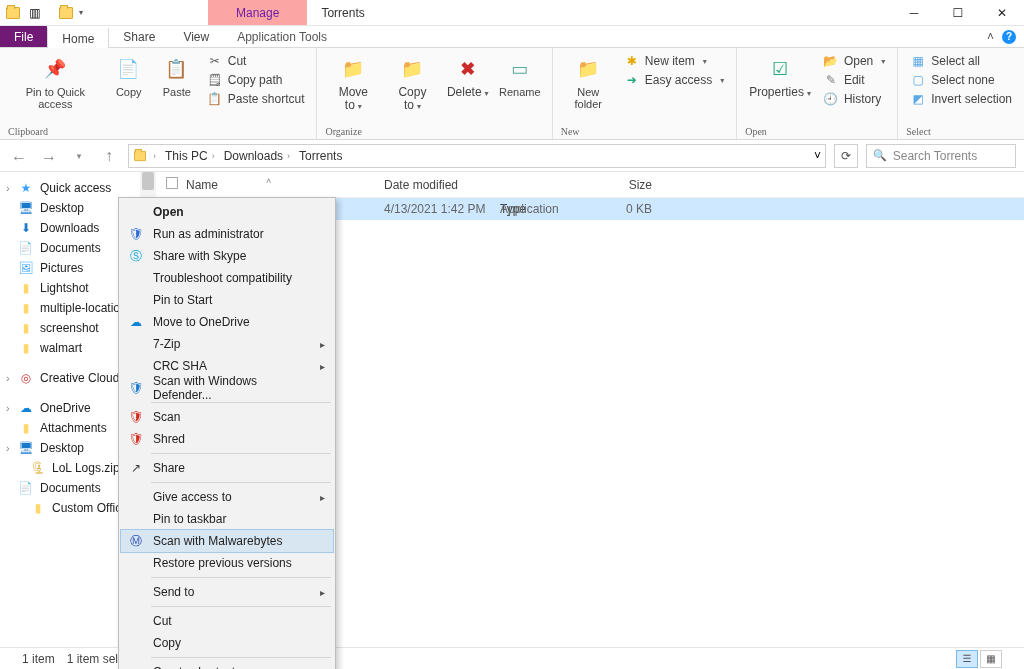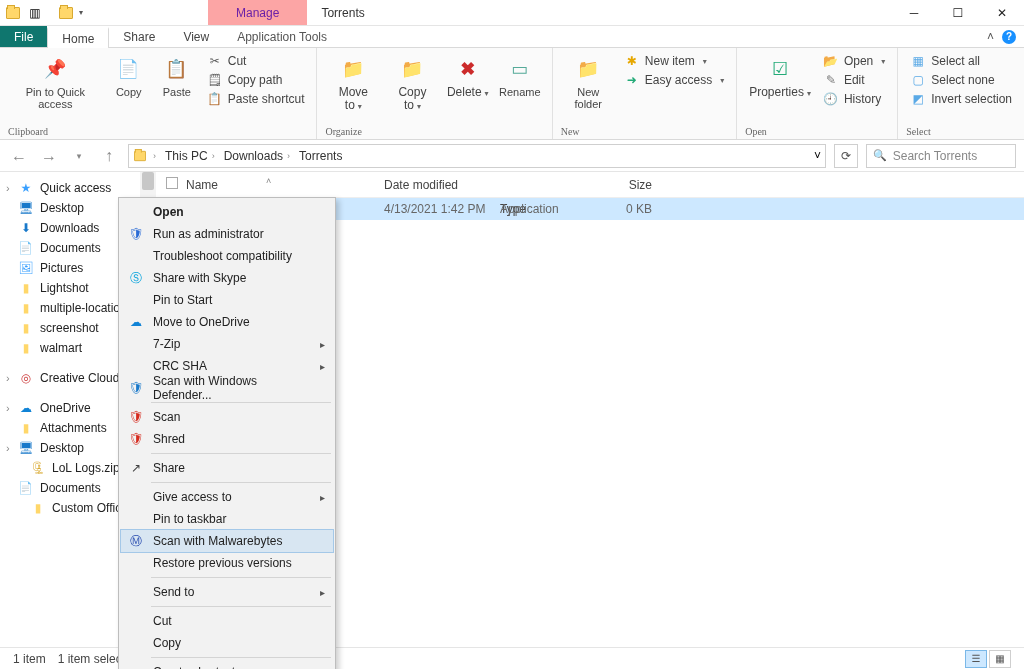--- a/index.html
+++ b/index.html
@@ -15,21 +15,21 @@
 .titlebar .down-caret { font-size: 8px; color: #555; }
 .titlebar .manage { background: #fca5a5; color: #6b21a8; padding: 2px 28px; margin-left: 112px; display: flex; align-items: center; }
 .titlebar .wintitle { padding: 0 14px; display: flex; align-items: center; color: #333; }
 .titlebar .spacer { flex: 1; }
 .titlebar .ctrls { display: flex; }
 .titlebar .ctrl { width: 44px; display: flex; align-items: center; justify-content: center; color: #222; }
 
 
 .tabs { height: 22px; display: flex; align-items: stretch; border-bottom: 1px solid #d9d9d9; }
 .tab { padding: 0 14px; display: flex; align-items: center; color: #444; }
-.tab.file { background: #0f766e; color: #fff; }
+.tab.file { background: #701a75; color: #fff; }
 .tab.home { border-top: 2px solid #fff; border-left: 1px solid #d9d9d9; border-right: 1px solid #d9d9d9; background: #fff; position: relative; top: 1px; }
 .tab.app { color: #555; text-align: right; }
 .tabs .rspacer { flex: 1; }
 .tabs .rr { padding: 0 8px; display: flex; align-items: center; gap: 8px; color: #555; }
 .help-ico { width: 14px; height: 14px; border-radius: 50%; background: #1890ff; color: #fff; display: flex; align-items: center; justify-content: center; font-size: 10px; font-weight: bold; }
 
 
 .ribbon { height: 92px; background: #fafafa; display: flex; border-bottom: 1px solid #d9d9d9; }
 .group { border-right: 1px solid #e1e1e1; padding: 4px 8px 2px; display: flex; flex-direction: column; }
 .group .body { flex: 1; display: flex; align-items: flex-start; gap: 4px; }
@@ -108,21 +108,21 @@
 .filerow .fico { width:16px; height:16px; margin-right:4px; display:flex;align-items:center;justify-content:center;font-size:11px;}
 .fi-exe::before{content:"▦"; color:#2a6;}
 .filerow .fname { width: 178px; color:#222; }
 .filerow .fdate { width: 116px; color:#666; }
 .filerow .ftype { width: 98px; color:#666; }
 .filerow .fsize { width: 60px; color:#666; text-align:right; padding-right:6px;}
 .vsbar { position:absolute; left:-16px; top:0; width:16px; height:100%; background:#f3f3f3;}
 .vthumb { position:absolute; top:0; left:2px; width:12px; height:18px; background:#c7c7c7; border-radius:2px;}
 
 
-.status { height: 22px; border-top: 1px solid #e5e5e5; display:flex; align-items:center; padding:0 13px; color:#444; font-size:12px;}
+.status { height: 22px; border-top: 1px solid #e5e5e5; display:flex; align-items:center; padding:0 22px; color:#444; font-size:12px;}
 .status .sp { flex:1;}
 .viewbtn { width:22px; height:18px; border:1px solid #cfcfcf; margin-left:2px; display:flex; align-items:center; justify-content:center; font-size:10px; color:#555;}
 .viewbtn.active { background:#cde8ff; border-color:#7ab8e8;}
 
 
 .ctxmenu { position: absolute; left: 118px; top: 197px; width: 218px; background: #f2f2f2; border: 1px solid #bdbdbd; box-shadow: 3px 3px 6px rgba(0,0,0,0.2); padding: 3px 2px;}
 .ctxitem { height: 22px; display:flex; align-items:center; padding:0 24px 0 32px; position:relative; color:#222;}
 .ctxitem.bold { font-weight: bold; }
 .ctxitem .cico { position:absolute; left:6px; width:18px; height:18px; display:flex; align-items:center; justify-content:center; font-size:12px;}
 .ctxitem .arrow { position:absolute; right:8px; font-size:10px; color:#555;}
@@ -438,25 +438,25 @@
 
 <div class="ctxmenu">
   <div class="ctxitem bold">
       <span>Open</span>
     </div>
   <div class="ctxitem">
       <span class="cico ci-shield"></span>
       <span>Run as administrator</span>
     </div>
   <div class="ctxitem">
-      <span>Troubleshoot compatibility</span>
-    </div>
-  <div class="ctxitem">
       <span class="cico ci-skype"></span>
       <span>Share with Skype</span>
+    </div>
+  <div class="ctxitem">
+      <span>Troubleshoot compatibility</span>
     </div>
   <div class="ctxitem">
       <span>Pin to Start</span>
     </div>
   <div class="ctxitem">
       <span class="cico ci-od"></span>
       <span>Move to OneDrive</span>
     </div>
   <div class="ctxitem">
       <span>7-Zip</span>

